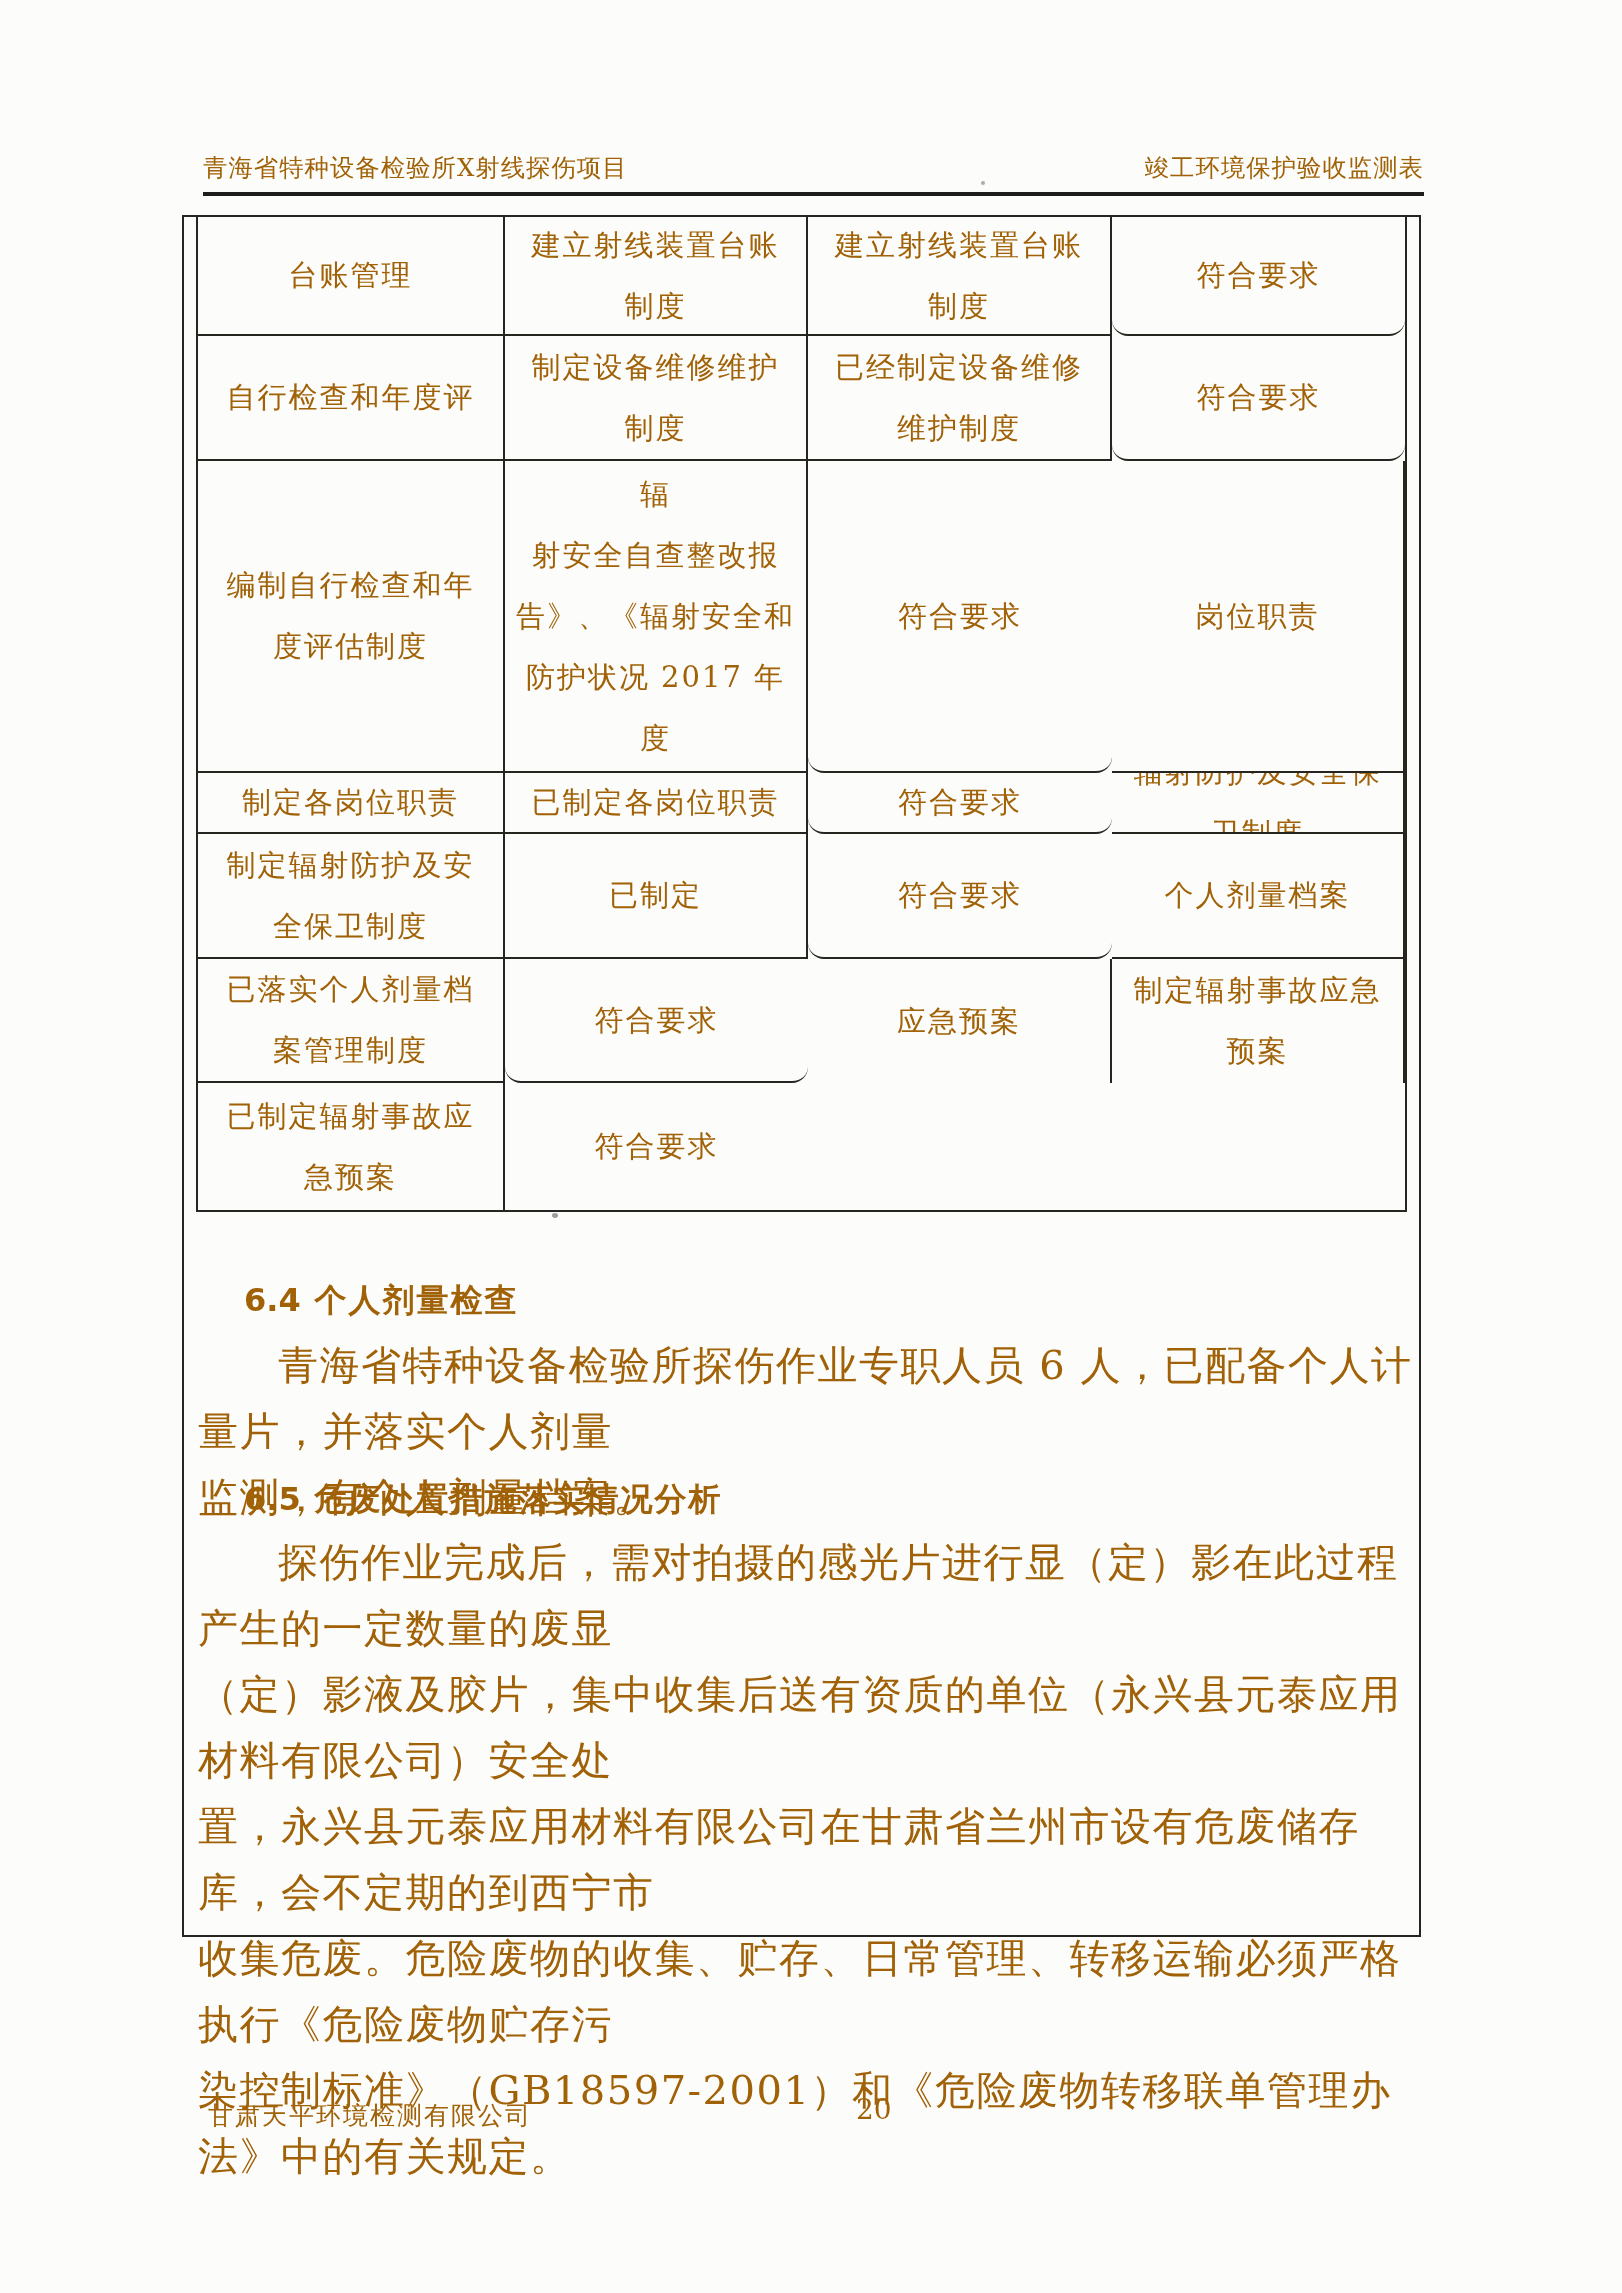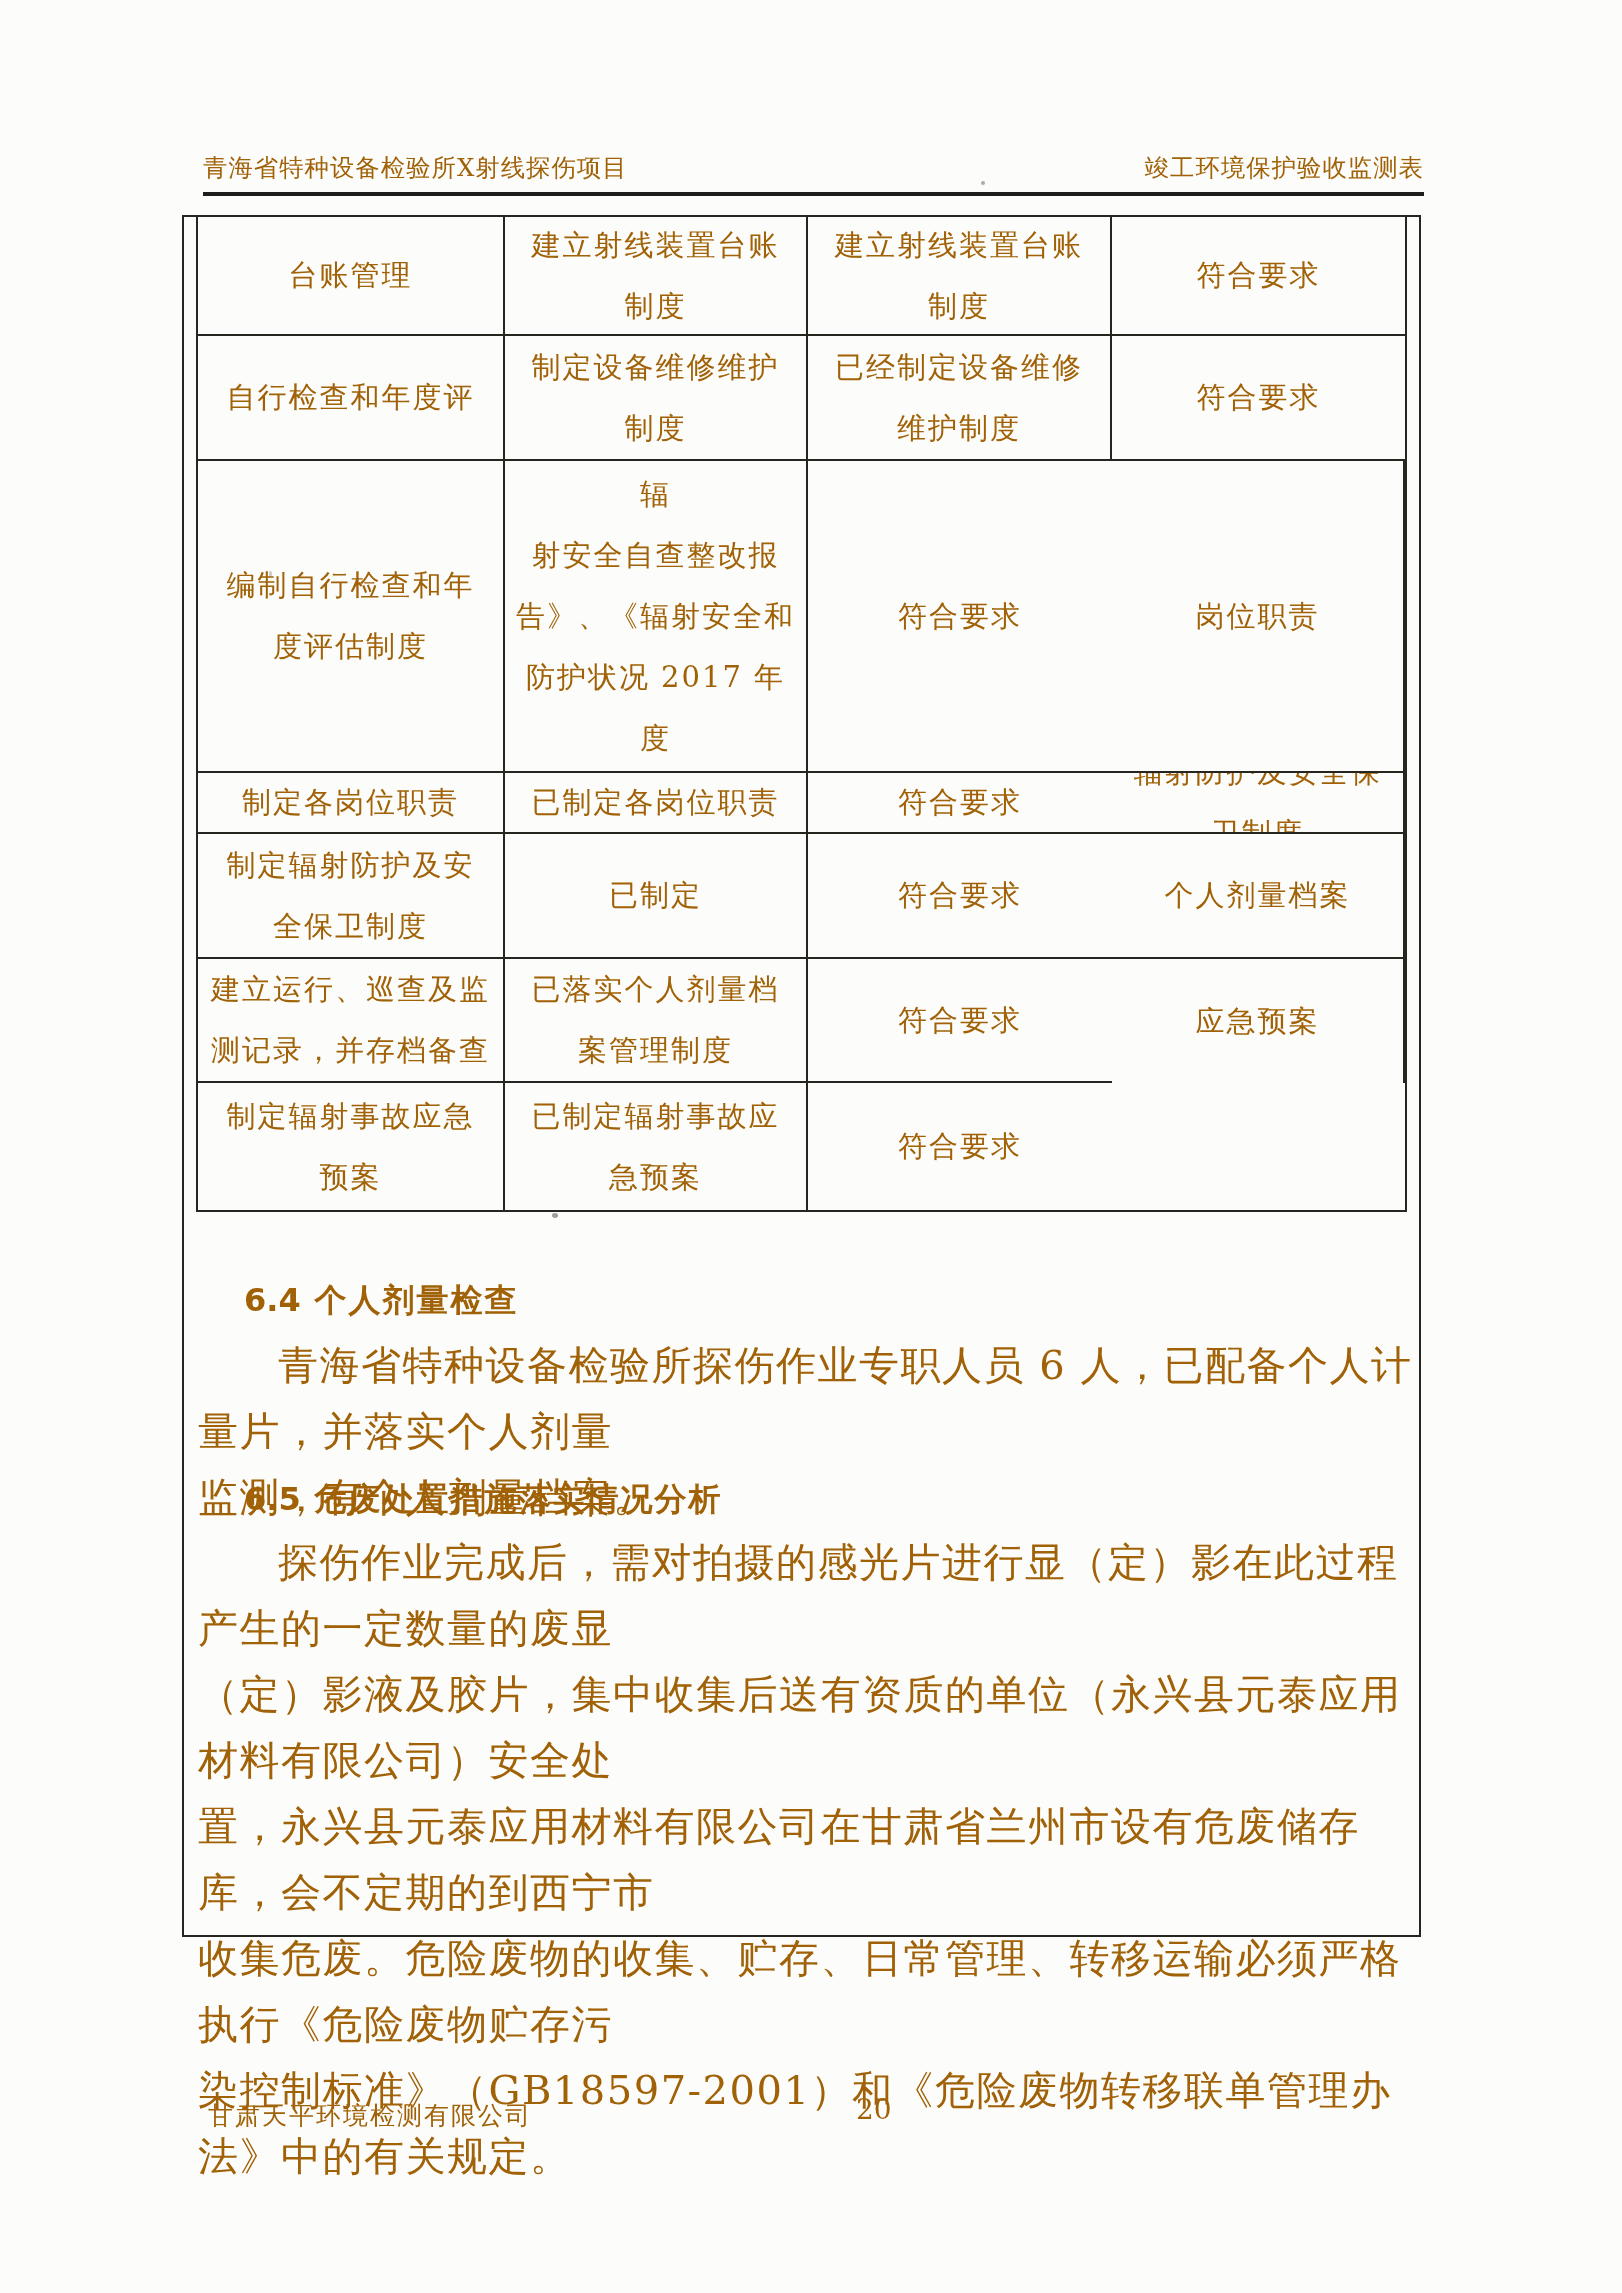--- a/index.html
+++ b/index.html
@@ -41,21 +41,21 @@
   .cell{
     border-right:2px solid #27251f;
     border-bottom:2px solid #27251f;
     display:flex;align-items:center;justify-content:center;
     text-align:center;
     font-size:29px;line-height:61px;letter-spacing:2px;
     white-space:pre-line;
     padding:0 7.8px;overflow:hidden;
     box-sizing:border-box;
   }
-  .cell.c4{border-right:none;}
+  .cell.c4{border-right:none;border-radius:16px;}
   .cell.last{border-bottom:none;}
   
   .sec-heading{
     position:absolute;left:244px;
     font-family:"DejaVu Sans","Liberation Sans",sans-serif;
     font-weight:700;font-size:32px;letter-spacing:2px;
     white-space:nowrap;
   }
   .sec-heading .num{margin-right:13.7px;letter-spacing:0;}
   .para{
@@ -123,22 +123,20 @@
     <div class="cell c4">符合要求</div>
 
     <div class="cell c1">辐射防护及安全保
 卫制度</div>
     <div class="cell c2">制定辐射防护及安
 全保卫制度</div>
     <div class="cell c3">已制定</div>
     <div class="cell c4">符合要求</div>
 
     <div class="cell c1">个人剂量档案</div>
-    <div class="cell c2">建立运行、巡查及监
-测记录，并存档备查</div>
     <div class="cell c3">已落实个人剂量档
 案管理制度</div>
     <div class="cell c4">符合要求</div>
 
     <div class="cell c1 last">应急预案</div>
     <div class="cell c2 last">制定辐射事故应急
 预案</div>
     <div class="cell c3 last">已制定辐射事故应
 急预案</div>
     <div class="cell c4 last">符合要求</div>

